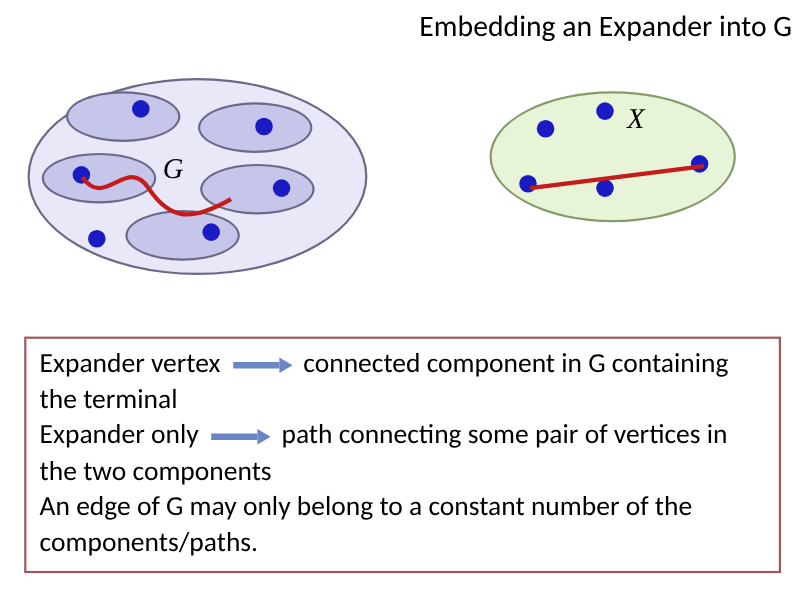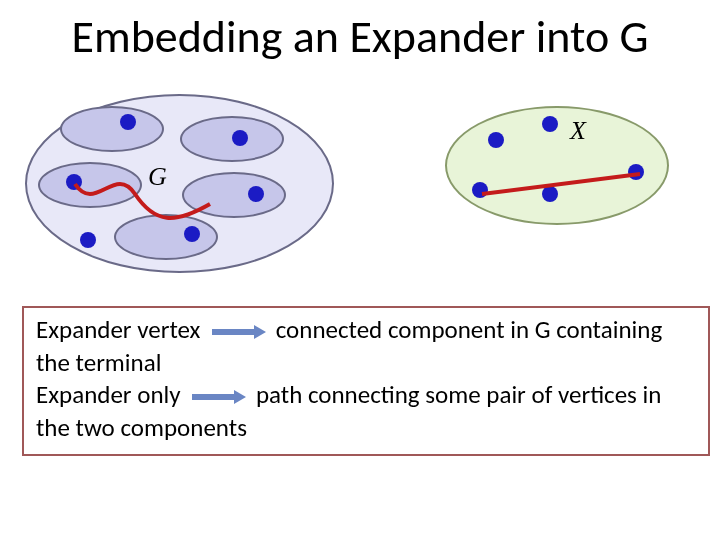--- a/index.html
+++ b/index.html
@@ -5,22 +5,22 @@
   body {
     margin: 0;
     padding: 0;
     width: 720px;
     height: 540px;
     font-family: Calibri, Arial, sans-serif;
     background: #fff;
     position: relative;
   }
   .title {
-    font-size: 46px;
-    text-align: center;
+    font-size: 27px;
+    text-align: right;
     padding-top: 8px;
     color: #000;
     font-weight: 400;
   }
   .diagram-area {
     position: relative;
     width: 700px;
     height: 220px;
     margin: 10px auto 0;
   }
@@ -170,13 +170,14 @@
   <span>Expander vertex</span>
   <svg class="arrow" viewBox="0 0 56 18">
     <line x1="2" y1="9" x2="44" y2="9" stroke="#6a86c4" stroke-width="6"></line>
     <polygon points="44,2 56,9 44,16" fill="#6a86c4"></polygon>
   </svg><span> connected component in G containing the terminal</span><br>
   <span>Expander only</span>
   <svg class="arrow" viewBox="0 0 56 18">
     <line x1="2" y1="9" x2="44" y2="9" stroke="#6a86c4" stroke-width="6"></line>
     <polygon points="44,2 56,9 44,16" fill="#6a86c4"></polygon>
   </svg><span> path connecting some pair of vertices in the two components</span><br>
+  <span>An edge of G may only belong to a constant number of the components/paths.</span>
 </div>
 
 </body></html>

